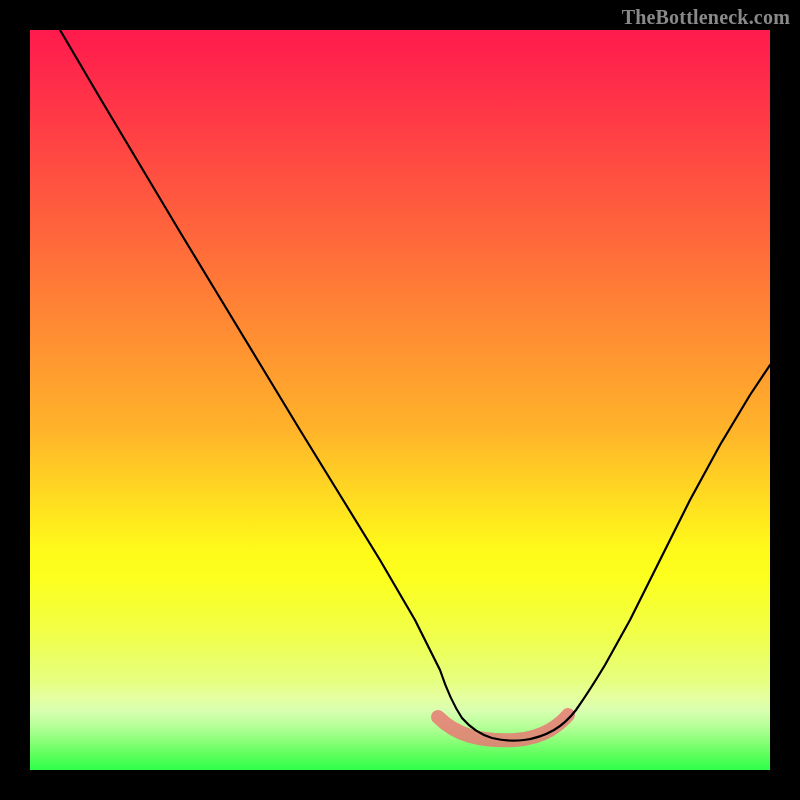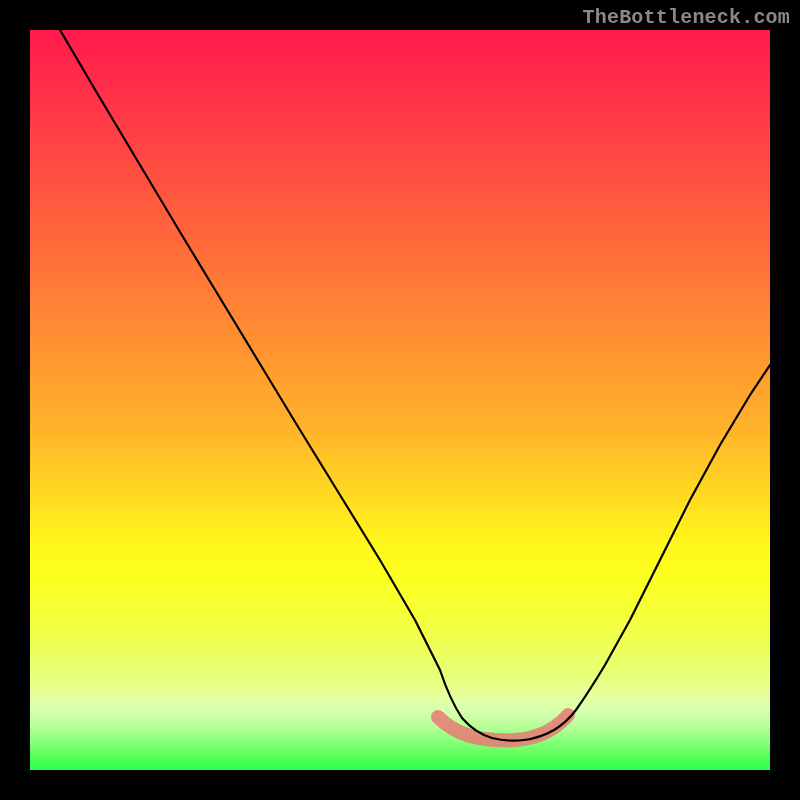--- a/index.html
+++ b/index.html
@@ -70,21 +70,21 @@
     stroke: #e87a74;
     stroke-width: 14;
     stroke-linecap: round;
     stroke-linejoin: round;
     opacity: 0.85;
   }
   .watermark {
     position: absolute;
     top: 6px;
     right: 10px;
-    font-family: Liberation Mono, monospace;
+    font-family: Liberation Serif, serif;
     font-size: 20px;
     font-weight: 600;
     color: #89898a;
     letter-spacing: 0.2px;
   }
 </style>
 </head>
 <body>
 
 <div class="canvas">

